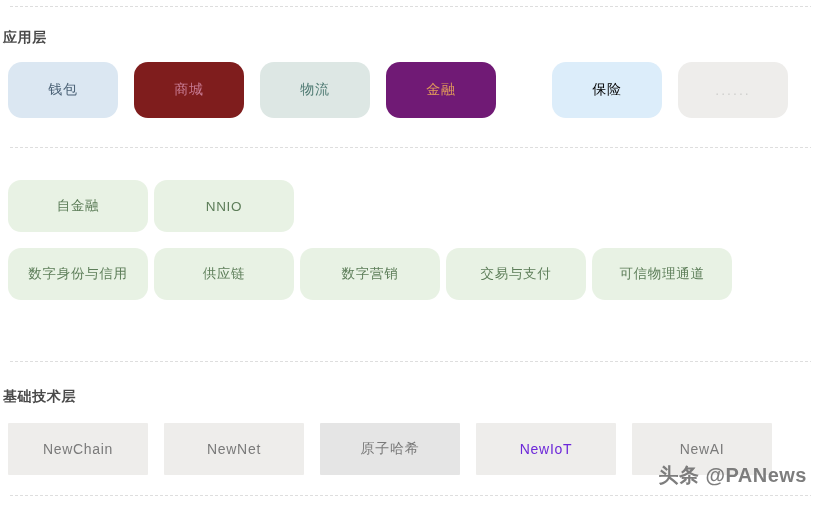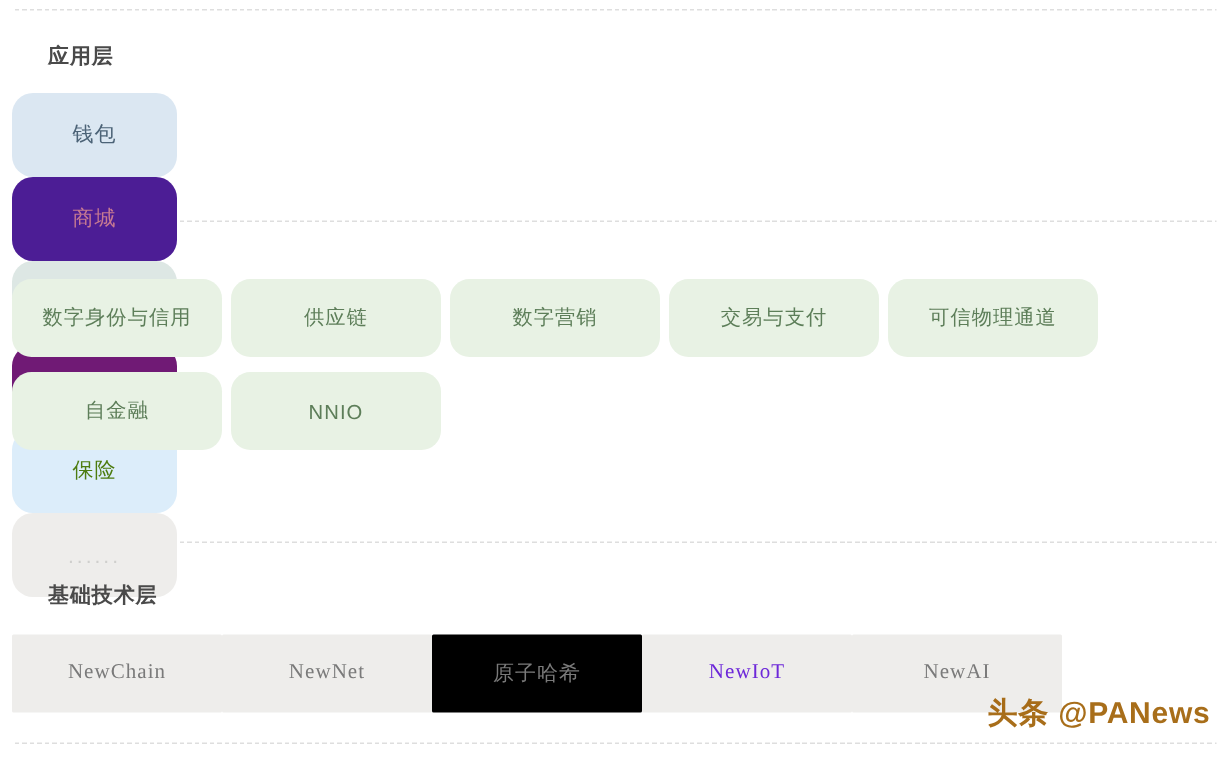--- a/index.html
+++ b/index.html
@@ -45,21 +45,21 @@
   .section {
     position: absolute;
     left: 0;
     right: 0;
   }
   .section-title {
     font-size: 14px;
     font-weight: bold;
     color: #4a4a4a;
     letter-spacing: .6px;
-    padding-left: 32px;
+    padding-left: 3px;
     line-height: 18px;
     white-space: nowrap;
   }
 
   
   .pill-row {
     display: flex;
     flex-direction: row;
     align-items: flex-start;
     padding-left: 8px;
@@ -92,46 +92,45 @@
     width: 140px;
     margin-right: 6px;
     height: 52px;
     border-radius: 13px;
     font-size: 13.5px;
   }
 
   
   .row-base .pill {
     width: 140px;
-    margin-right: 0;
+    margin-right: 16px;
     height: 52px;
     border-radius: 1px;
     font-size: 14px;
-    font-family: Liberation Serif, serif;
   }
 
   
   #section-app     { top: 28px;  }
-  #section-app .pill-row   { margin-top: 16px; flex-direction: column; }
+  #section-app .pill-row   { margin-top: 16px; }
 
   #section-proto   { top: 170px; }
   #section-proto .pill-row.first { margin-top: 16px; }
   #section-proto .pill-row.second{ margin-top: 10px; }
 
   #section-base    { top: 387px; }
   #section-base .pill-row  { margin-top: 18px; }
 
   
   .watermark {
     position: absolute;
     right: 14px;
     top: 462px;
     font-size: 20px;
     font-weight: bold;
-    color: #a16207;
+    color: #737373;
     letter-spacing: .5px;
     white-space: nowrap;
     opacity: .92;
   }
 
   .dots-label { letter-spacing: 2px; }
 </style>
 </head>
 <body>
 
@@ -141,76 +140,76 @@
   <div class="divider d-mid1"></div>
   <div class="divider d-mid2"></div>
   <div class="divider d-bottom"></div>
 
   <div class="section" id="section-app">
     <div class="section-title">应用层</div>
     <div class="pill-row row-app" id="row-app-0">
         <div class="pill" style="background: rgb(219, 231, 242); color: rgb(76, 99, 119);">
           <span>钱包</span>
         </div>
-        <div class="pill" style="background: #4c1d95; color: rgb(199, 122, 146);">
+        <div class="pill" style="background: #7f1d1d; color: rgb(199, 122, 146);">
           <span>商城</span>
         </div>
         <div class="pill" style="background: rgb(221, 231, 228); color: rgb(78, 122, 114);">
           <span>物流</span>
         </div>
         <div class="pill" style="background: #701a75; color: rgb(224, 154, 90);">
           <span>金融</span>
         </div>
-        <div class="pill" style="background: rgb(220, 237, 250); color: #4d7c0f;">
+        <div class="pill" style="background: rgb(220, 237, 250); color: #000000; margin-left: 40px;">
           <span>保险</span>
         </div>
         <div class="pill" style="background: rgb(238, 237, 235); color: rgb(207, 207, 205);">
           <span class="dots-label">......</span>
         </div>
       </div>
   </div>
 
   <div class="section" id="section-proto">
+    <div class="pill-row row-proto second" id="row-proto-1">
+        <div class="pill" style="background: rgb(232, 242, 228); color: rgb(93, 126, 89);">
+          <span>自金融</span>
+        </div>
+        <div class="pill" style="background: rgb(232, 242, 228); color: rgb(93, 126, 89);">
+          <span>NNIO</span>
+        </div>
+      </div>
     <div class="pill-row row-proto first" id="row-proto-0">
         <div class="pill" style="background: rgb(232, 242, 228); color: rgb(93, 126, 89);">
           <span>数字身份与信用</span>
         </div>
         <div class="pill" style="background: rgb(232, 242, 228); color: rgb(93, 126, 89);">
           <span>供应链</span>
         </div>
         <div class="pill" style="background: rgb(232, 242, 228); color: rgb(93, 126, 89);">
           <span>数字营销</span>
         </div>
         <div class="pill" style="background: rgb(232, 242, 228); color: rgb(93, 126, 89);">
           <span>交易与支付</span>
         </div>
         <div class="pill" style="background: rgb(232, 242, 228); color: rgb(93, 126, 89);">
           <span>可信物理通道</span>
-        </div>
-      </div>
-    <div class="pill-row row-proto second" id="row-proto-1">
-        <div class="pill" style="background: rgb(232, 242, 228); color: rgb(93, 126, 89);">
-          <span>自金融</span>
-        </div>
-        <div class="pill" style="background: rgb(232, 242, 228); color: rgb(93, 126, 89);">
-          <span>NNIO</span>
         </div>
       </div>
   </div>
 
   <div class="section" id="section-base">
     <div class="section-title">基础技术层</div>
     <div class="pill-row row-base" id="row-base-0">
         <div class="pill" style="background: rgb(238, 237, 235); color: rgb(122, 122, 122);">
           <span>NewChain</span>
         </div>
         <div class="pill" style="background: rgb(238, 237, 235); color: rgb(122, 122, 122);">
           <span>NewNet</span>
         </div>
-        <div class="pill" style="background: #000000; color: rgb(122, 122, 122);">
+        <div class="pill" style="background: #e5e5e5; color: rgb(122, 122, 122);">
           <span>原子哈希</span>
         </div>
         <div class="pill" style="background: rgb(238, 237, 235); color: #6d28d9;">
           <span>NewIoT</span>
         </div>
         <div class="pill" style="background: rgb(238, 237, 235); color: rgb(122, 122, 122);">
           <span>NewAI</span>
         </div>
       </div>
   </div>

